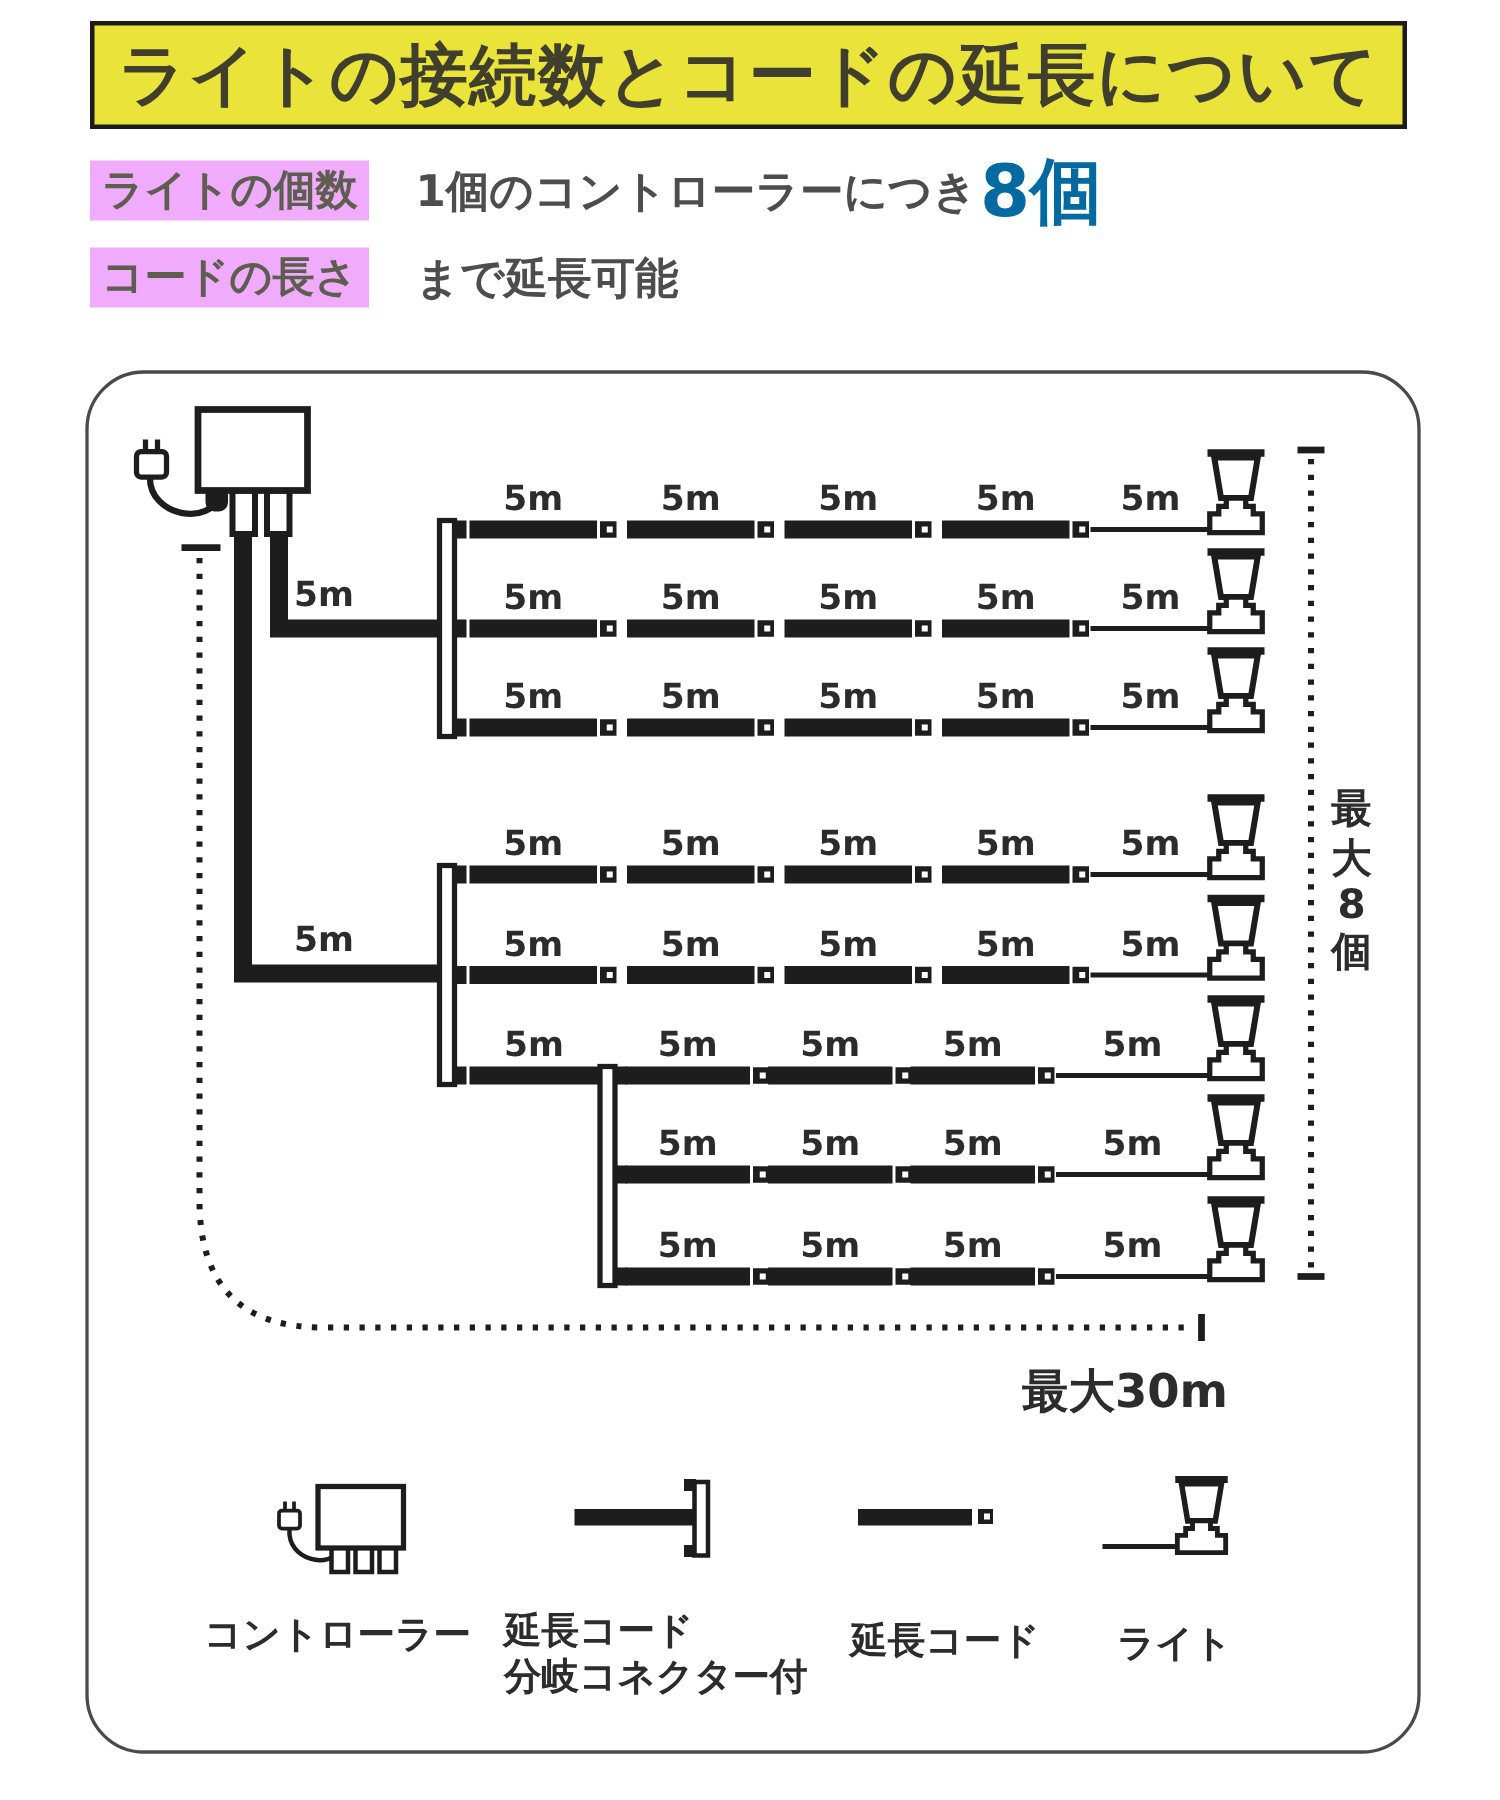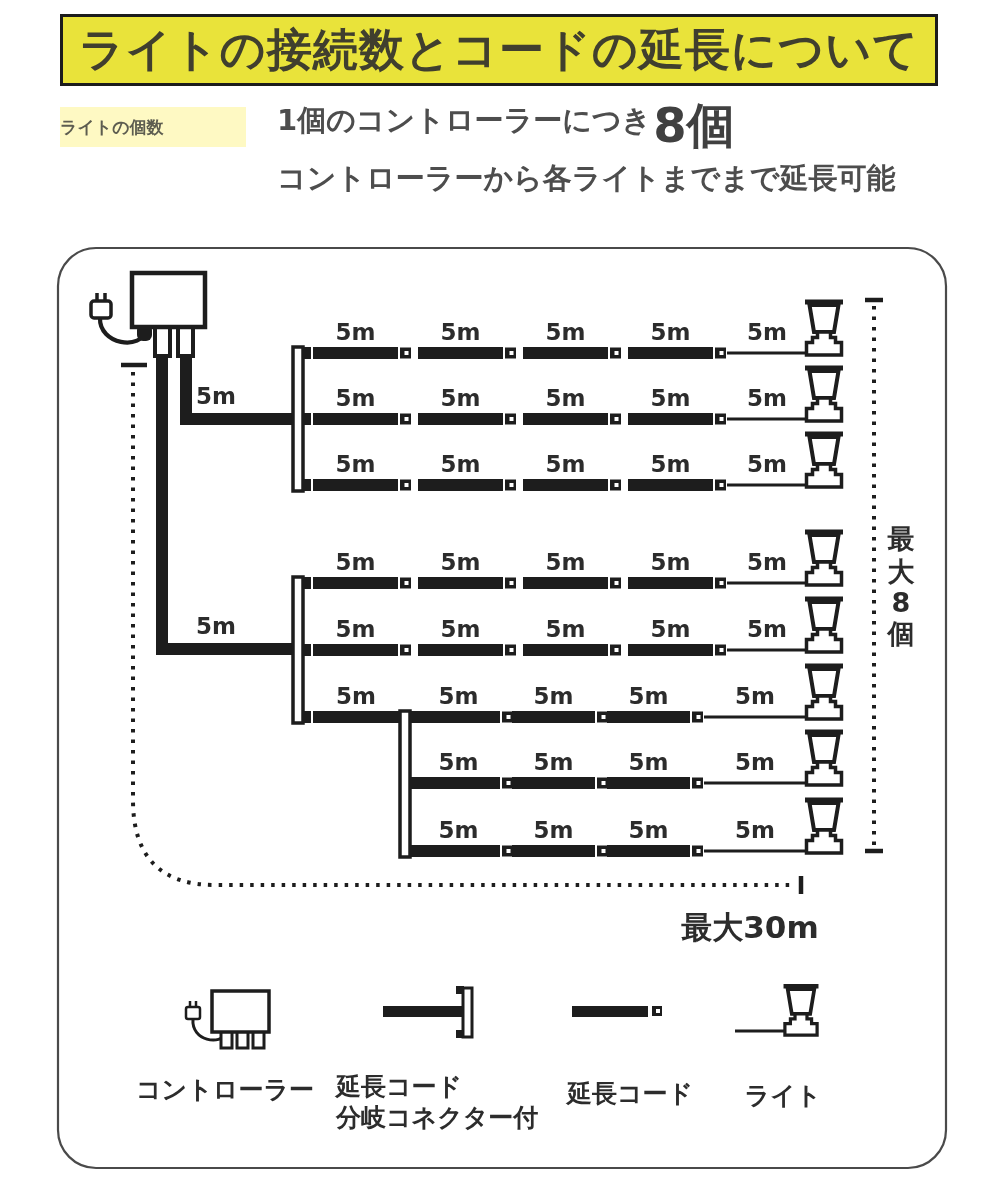--- a/index.html
+++ b/index.html
@@ -8,54 +8,56 @@
     font-family:"DejaVu Sans",sans-serif;
     padding-left:36px;
   }
   .header{
     position:absolute;left:60px;top:14px;width:878px;height:72px;
     background:#e9e33a;border:3px solid #1c1c1c;box-sizing:border-box;
     display:flex;align-items:center;justify-content:center;
     font-size:45px;font-weight:800;color:#403f2e;letter-spacing:1px;white-space:nowrap;
   }
   .spec-label{
-    position:absolute;left:60px;width:186px;height:40px;background:#fef9c3;
-    display:flex;align-items:center;justify-content:flex-start;
-    font-size:17px;font-weight:800;color:#5d5d50;white-space:nowrap;
+    position:absolute;left:60px;width:186px;height:40px;background:#f0abfc;
+    display:flex;align-items:center;justify-content:center;
+    font-size:28px;font-weight:800;color:#5d5d50;white-space:nowrap;
   }
   .spec-label.l1{top:107px;}
   .spec-label.l2{top:165px;}
   .spec-text{
-    position:absolute;left:277px;height:54px;display:flex;
+    position:absolute;left:277px;height:54px;display:flex;align-items:center;
     font-size:29px;font-weight:800;color:#4d4d4d;white-space:nowrap;
   }
   .spec-text.t1{top:101px;}
   .spec-text.t2{top:159px;}
-  .spec-text .hl{font-size:48px;font-weight:800;color:#404040;line-height:1;margin:0 2px;}
+  .spec-text .hl{font-size:48px;font-weight:800;color:#0369a1;line-height:1;margin:0 2px;}
   #diagram{position:absolute;left:0;top:0;}
 </style>
 </head>
 <body>
 
 <div class="page">
 
   <div class="header">
     <span>ライトの接続数とコードの延長について</span>
   </div>
 
   <div class="spec-label l1">
     <span>ライトの個数</span>
   </div>
   <div class="spec-text t1">
     <span>1個のコントローラーにつき</span>
       <span class="hl">8個</span>
   </div>
 
+  <div class="spec-label l2">
+    <span>コードの長さ</span>
+  </div>
   <div class="spec-text t2">
-    <span>コントローラーから各ライトまで</span>
       <span> まで延長可能</span>
   </div>
 
   <svg id="diagram" width="1000" height="1200" viewBox="0 0 1000 1200">
       <rect x="58" y="248" width="888" height="920" rx="38" fill="none" stroke="#4a4a4a" stroke-width="2.2"></rect>
       <polyline points="186,350 186,419 296,419" fill="none" stroke="#1d1d1d" stroke-width="12"></polyline>
       <polyline points="162,350 162,649 296,649" fill="none" stroke="#1d1d1d" stroke-width="12"></polyline>
       <text x="216" y="404" text-anchor="middle" font-size="23" font-weight="700" fill="#2c2c2c" font-family="&quot;DejaVu Sans&quot;,sans-serif">5m</text>
       <text x="216" y="634" text-anchor="middle" font-size="23" font-weight="700" fill="#2c2c2c" font-family="&quot;DejaVu Sans&quot;,sans-serif">5m</text>
       <path d="M100,318 C99,344 141,352 147,329" fill="none" stroke="#1d1d1d" stroke-width="4.2"></path>

